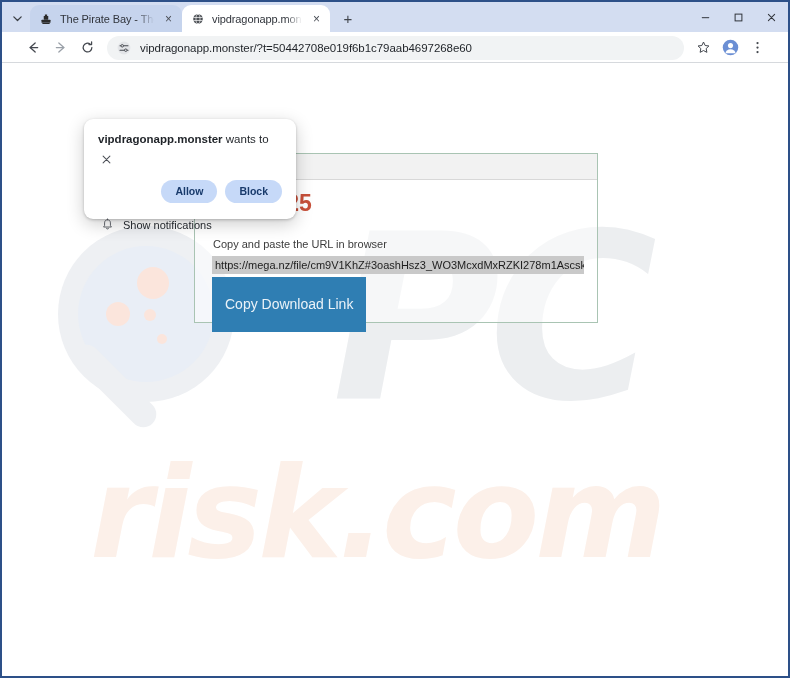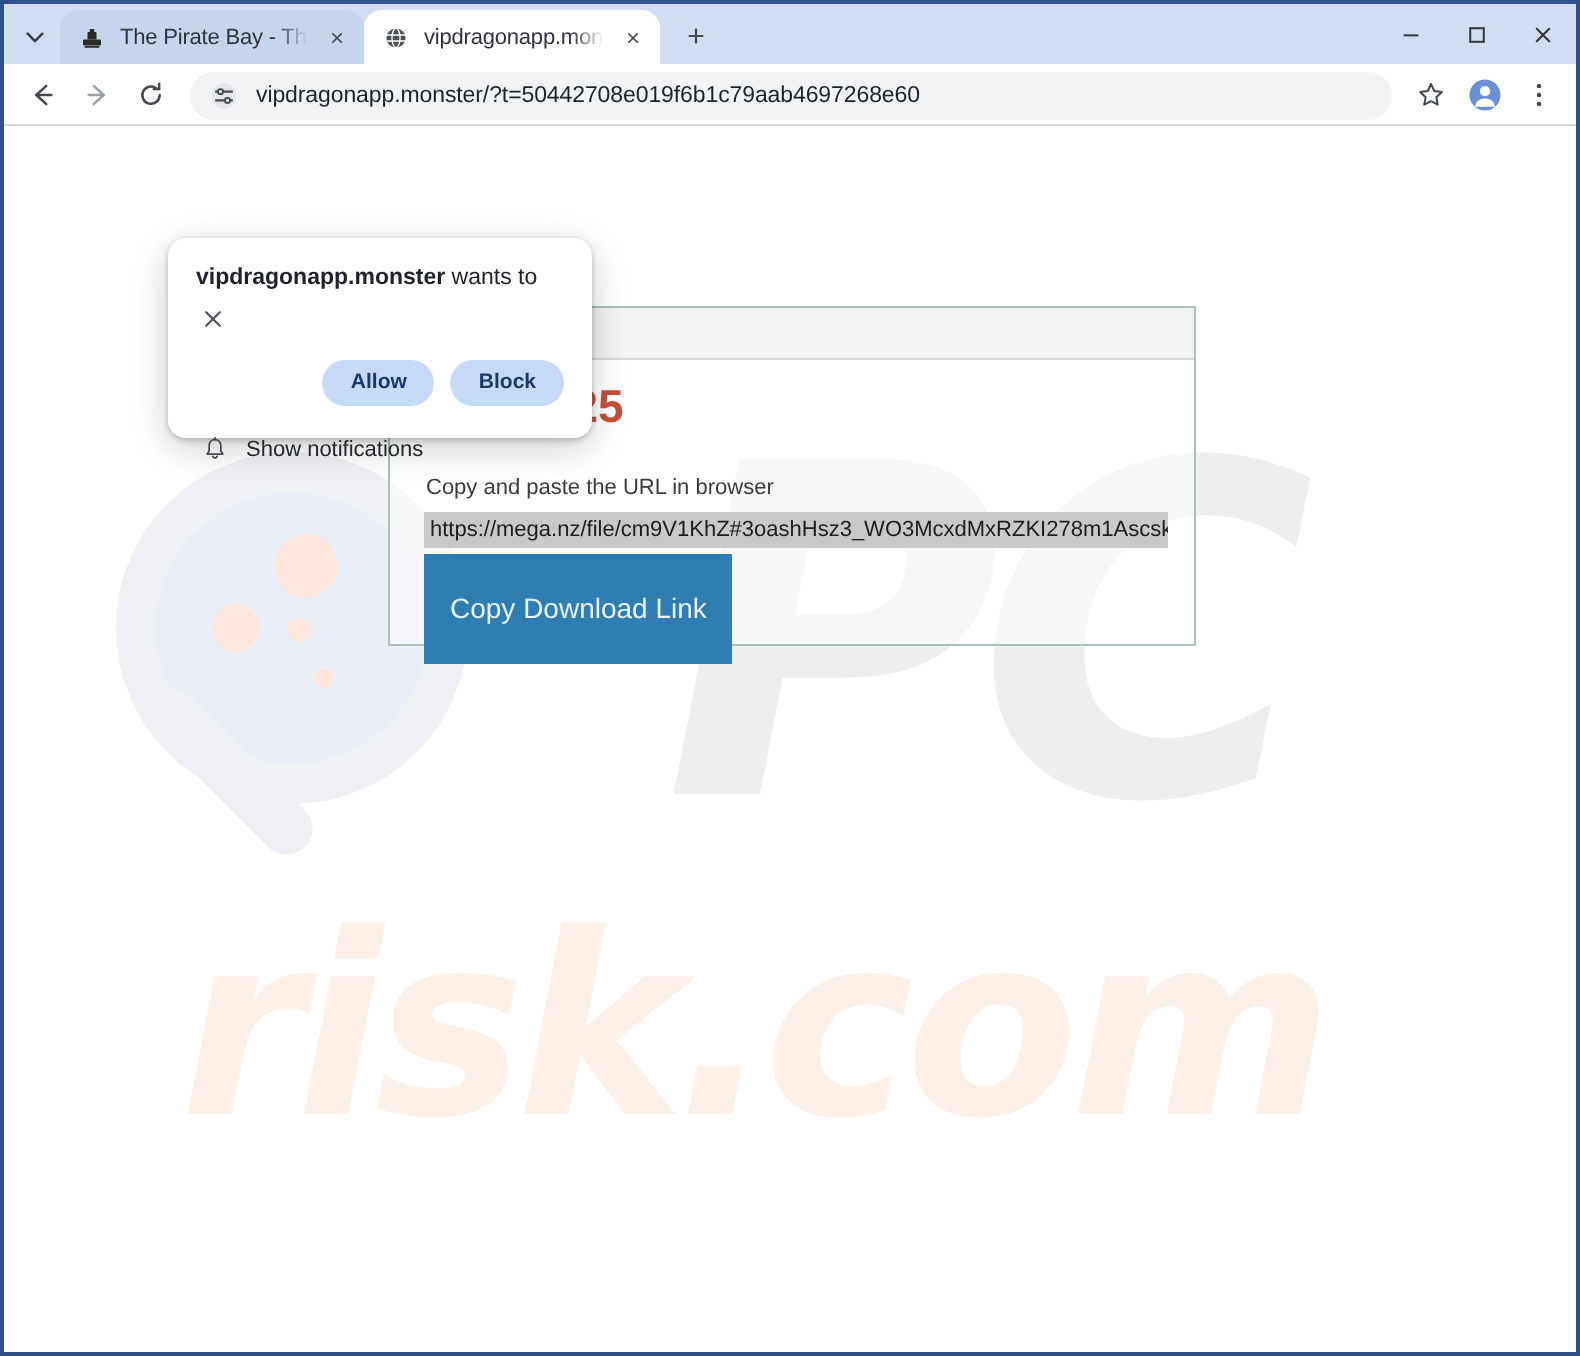--- a/index.html
+++ b/index.html
@@ -85,21 +85,21 @@
     display: flex; align-items: center; justify-content: center;
     color: #32363d;
   }
 
   
   #toolbar {
     height: 31px;
     background: #ffffff;
     display: flex;
     align-items: center;
-    padding: 0 6px;
+    padding: 0 18px;
     gap: 1px;
     position: relative;
   }
   .nav-btn {
     width: 26px; height: 26px; flex: 0 0 auto;
     display: flex; align-items: center; justify-content: center;
     color: #44484f; border-radius: 50%;
   }
   .nav-btn.disabled { color: #9aa0a8; }
   #omnibox {

